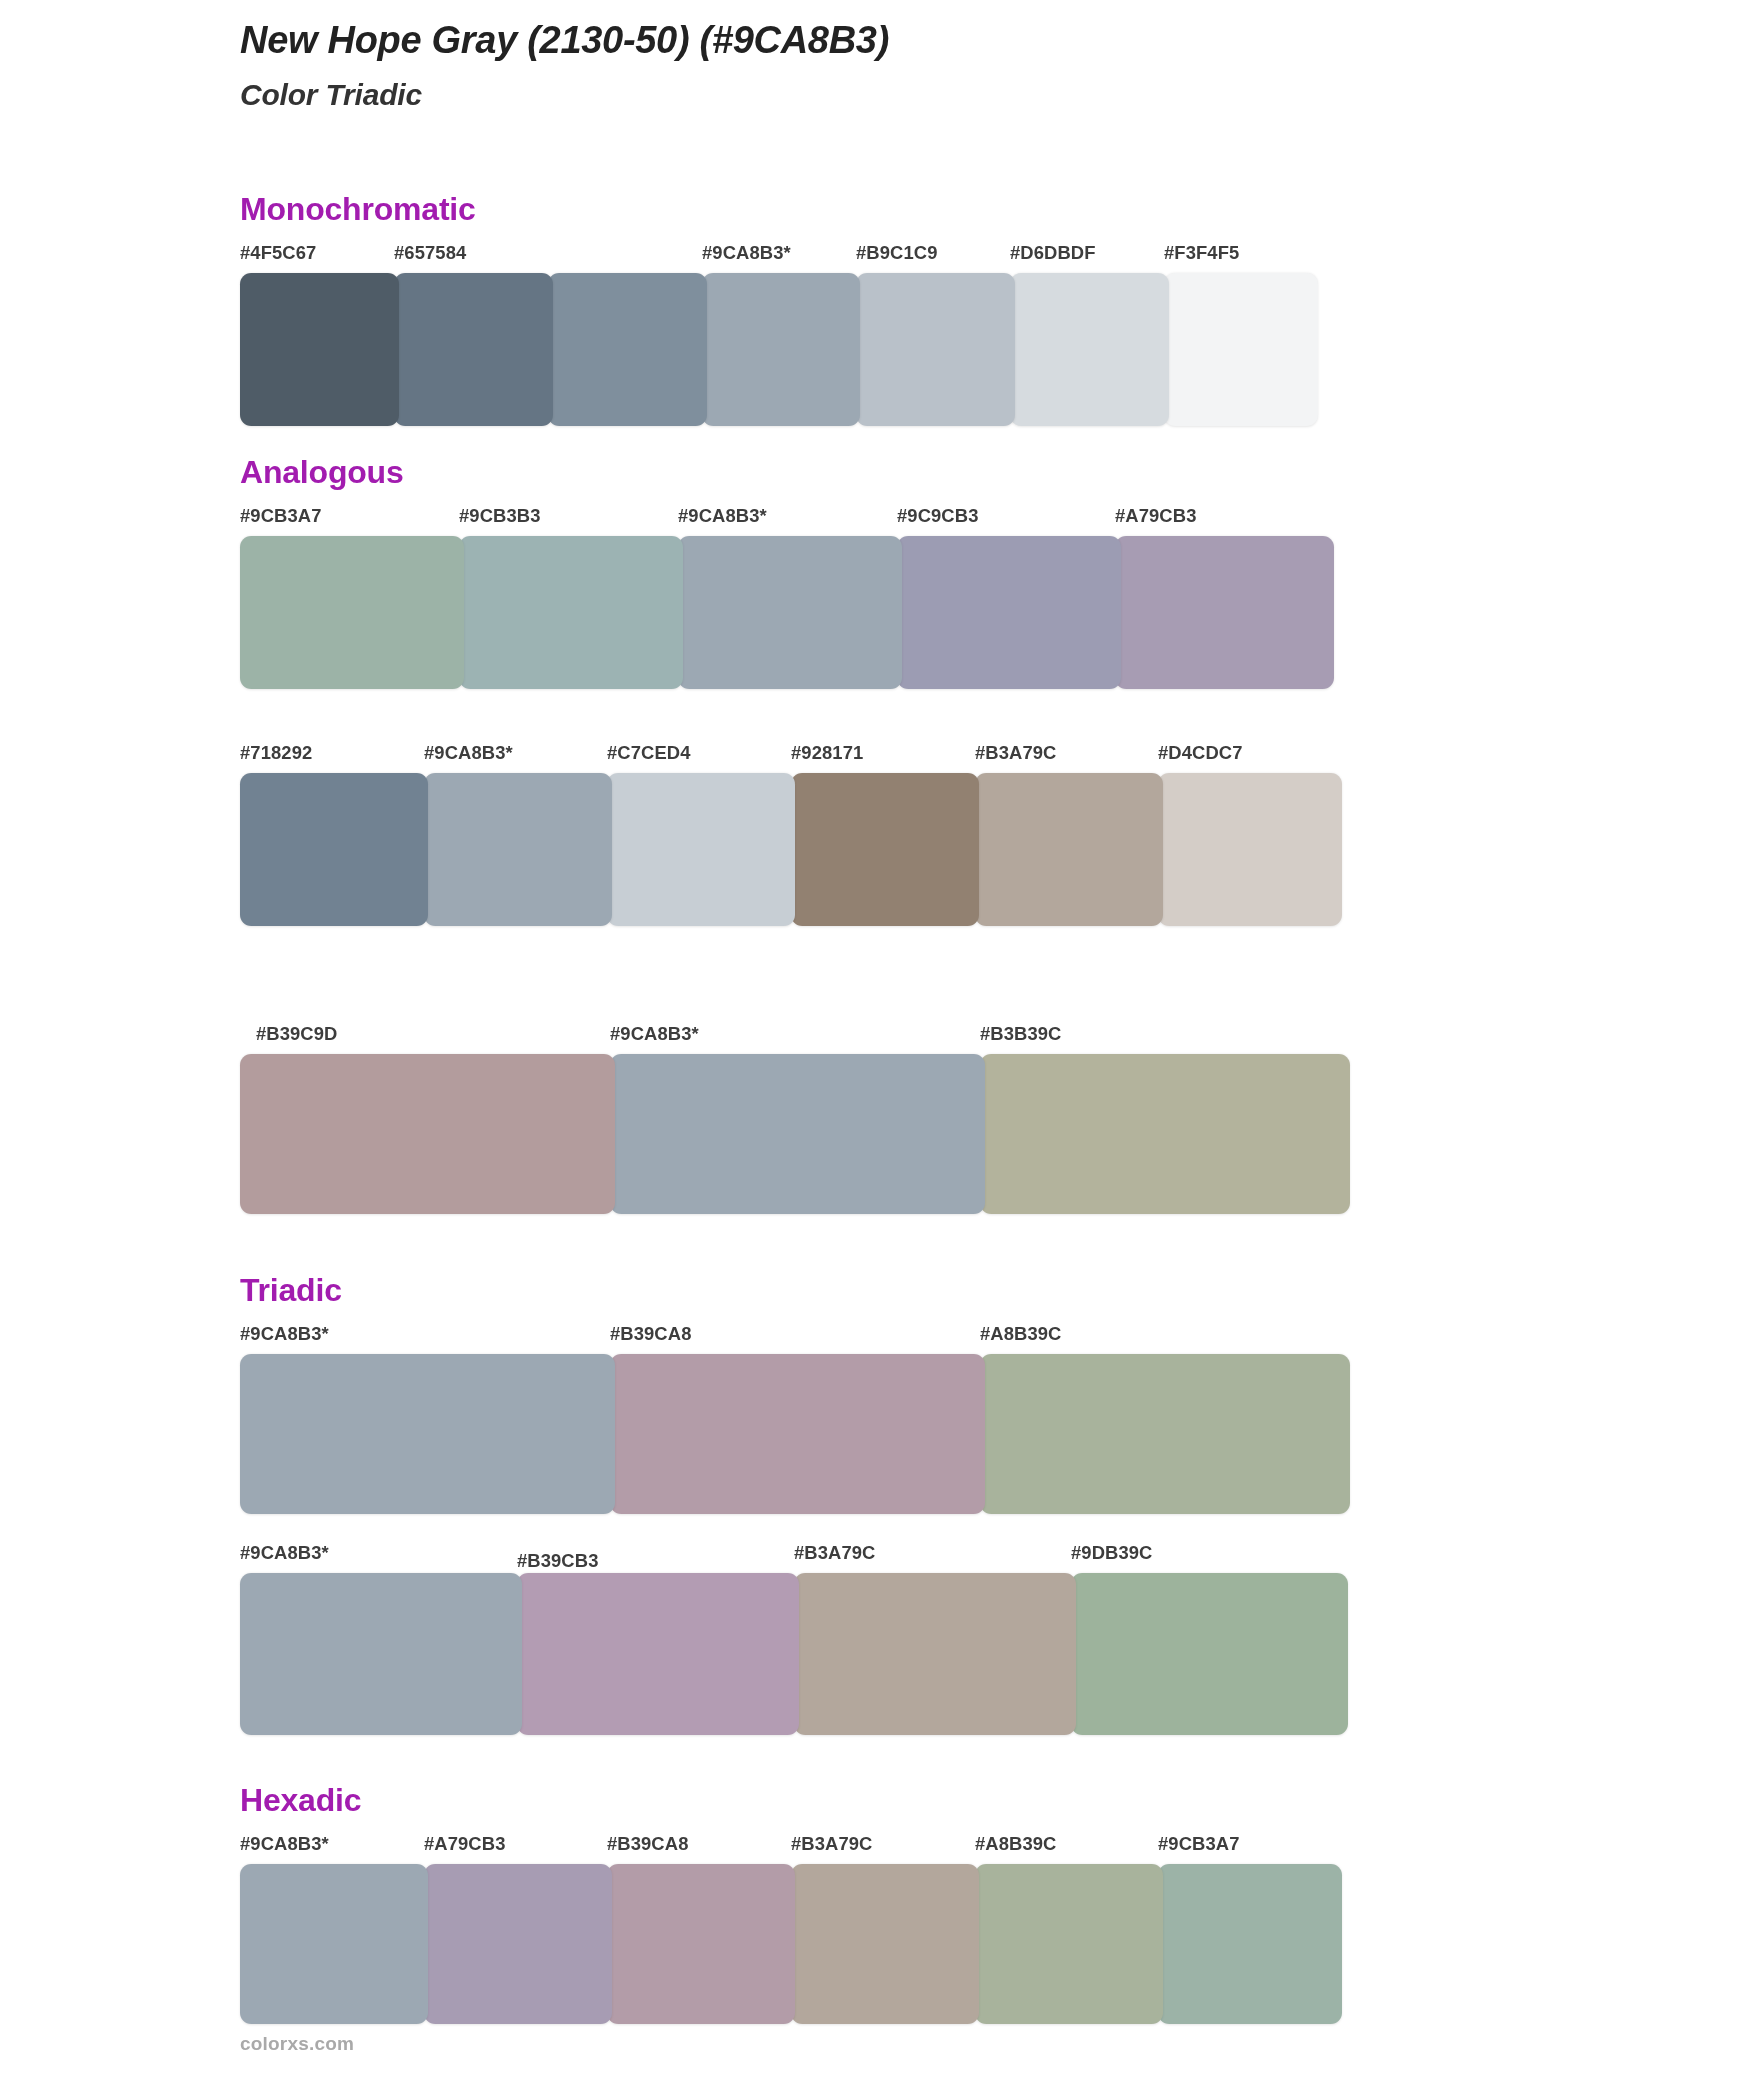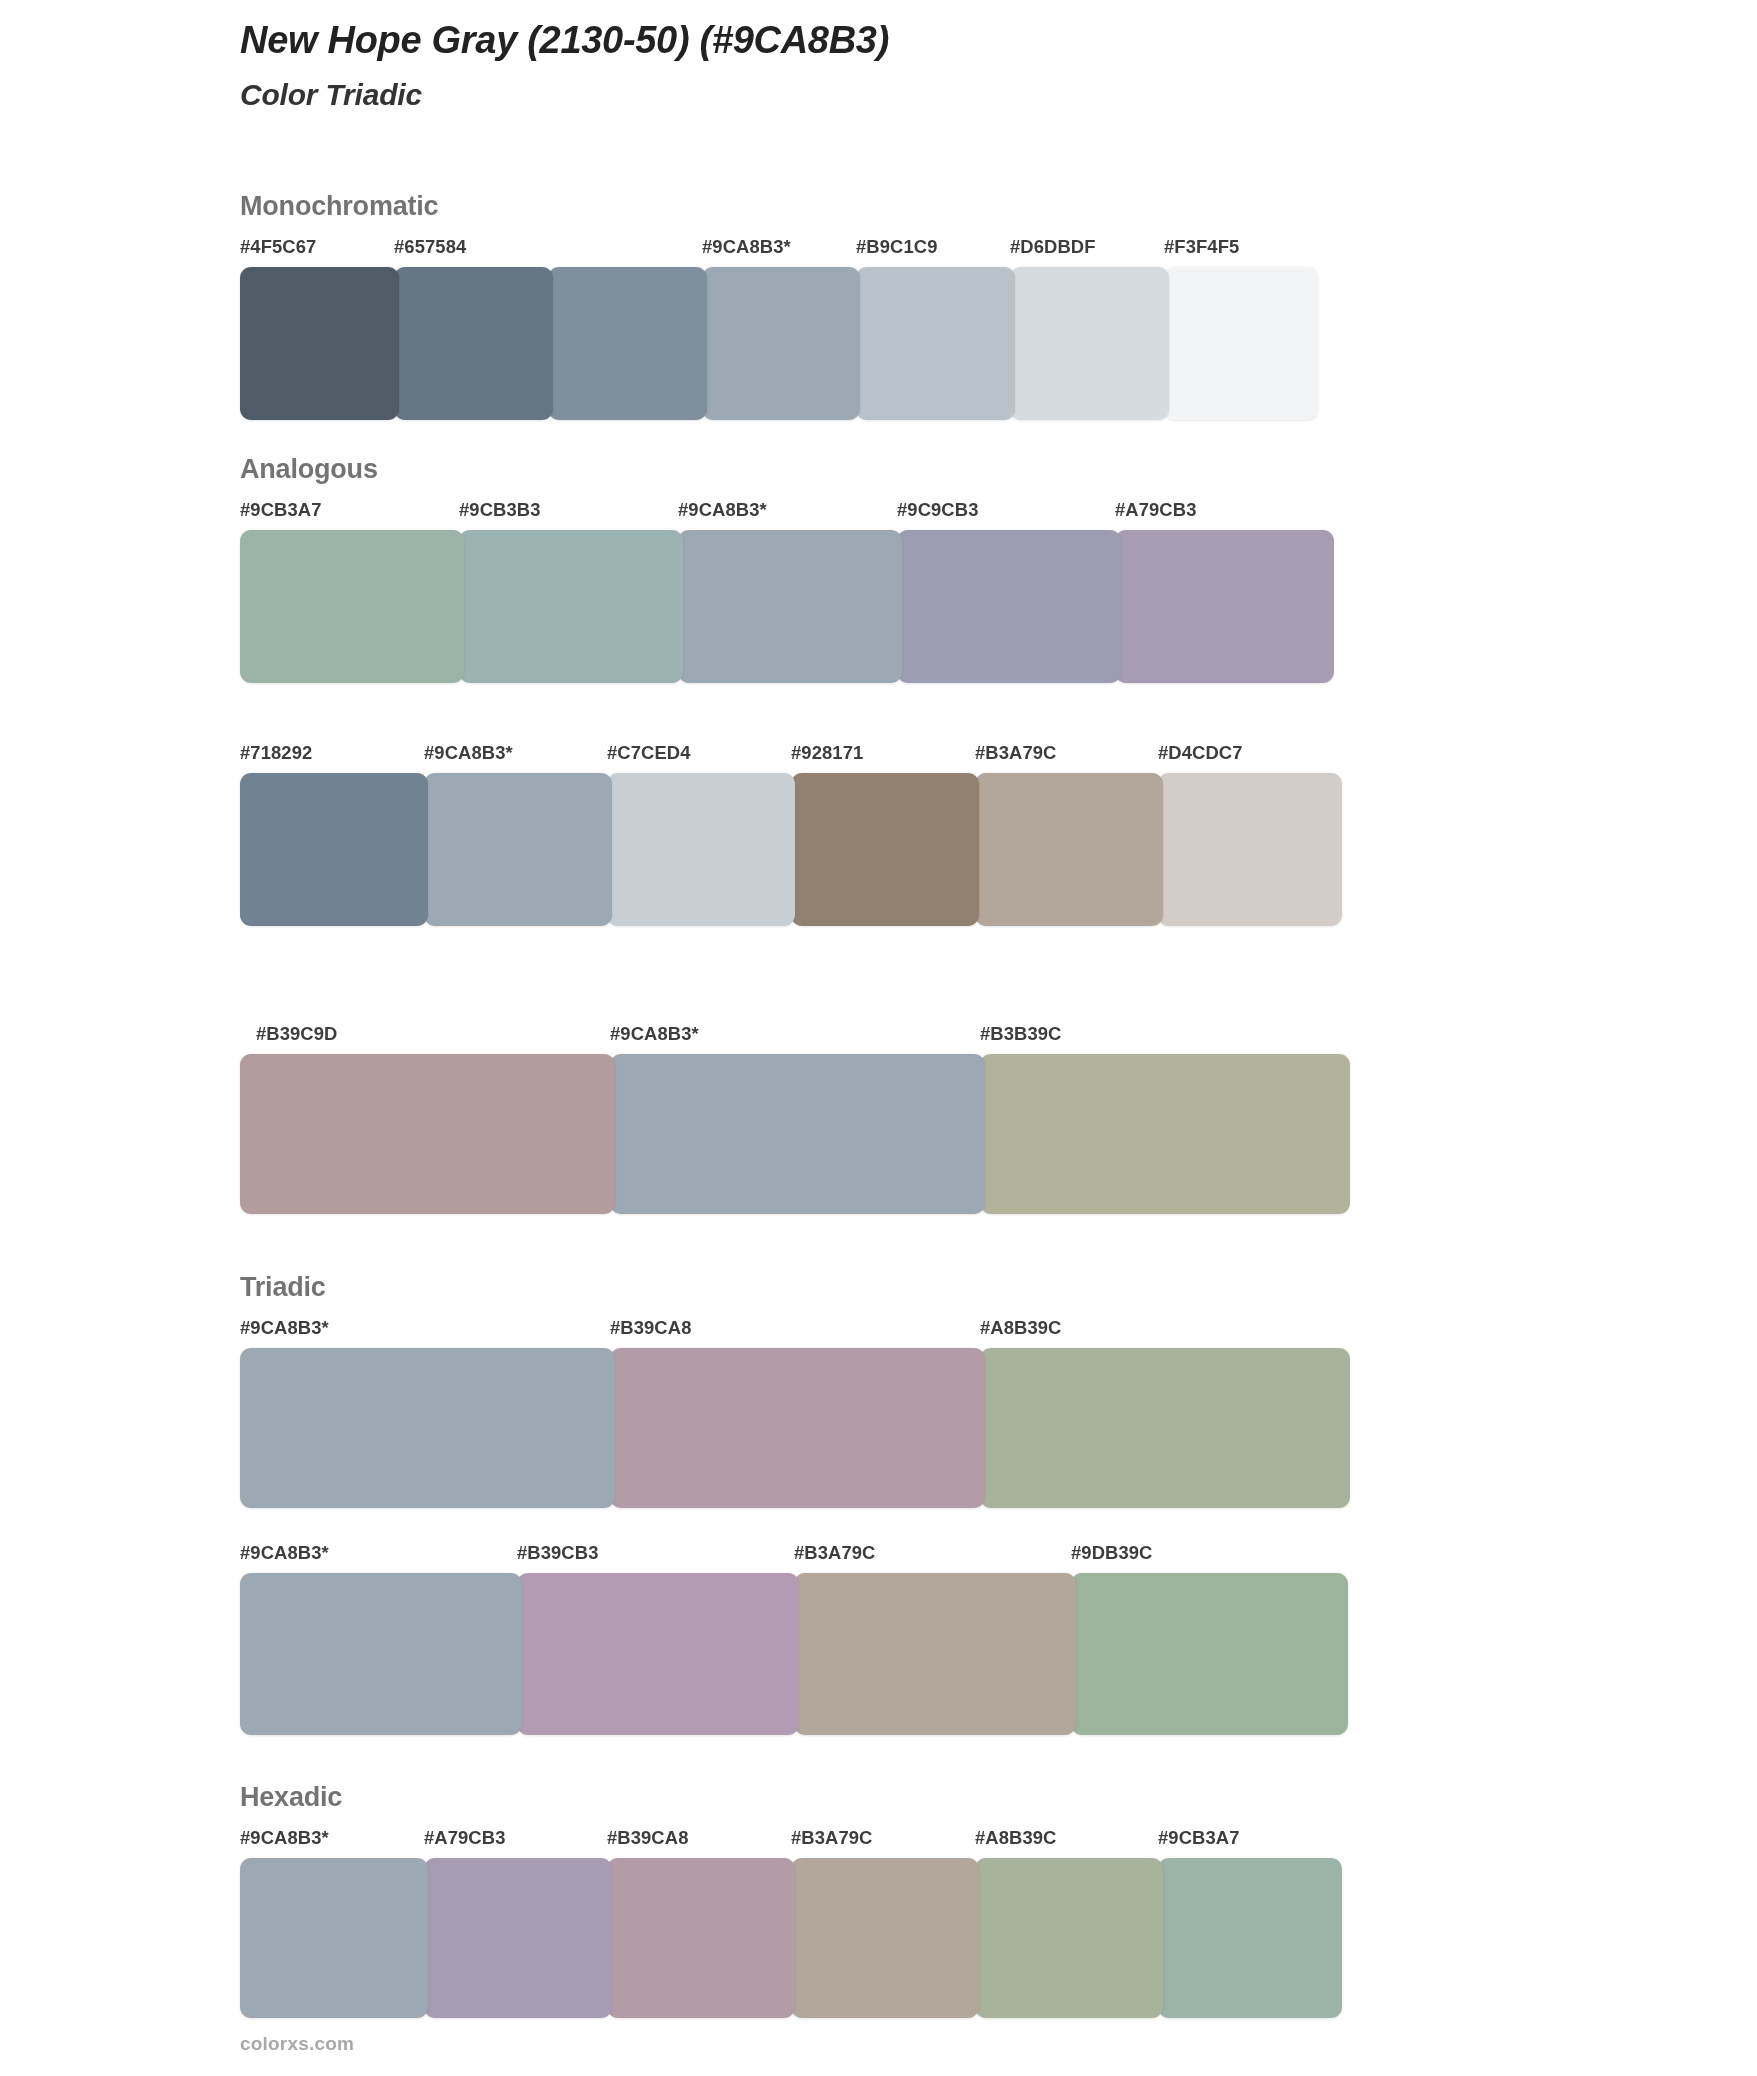--- a/index.html
+++ b/index.html
@@ -55,23 +55,23 @@
     position: absolute;
     left: 0;
     top: 0;
     width: 1757px;
   }
   .section {
     position: absolute;
     left: 240px;
   }
   .section-title {
-    font-size: 27px;
-    font-weight: bold;
-    color: #737373;
+    font-size: 32px;
+    font-weight: bold;
+    color: #a21caf;
     letter-spacing: -0.2px;
     margin: 0;
     line-height: 1.1;
     white-space: nowrap;
   }
   .swatch-labels {
     position: relative;
     height: 27px;
     margin-top: 14.4px;
   }
@@ -197,21 +197,21 @@
         </div>
         <div class="swatch-row" style="width: 1110px; height: 160px;">
           <div class="swatch" title="#9CA8B3*" style="left: 0px; width: 375px; height: 160px; background: rgb(156, 168, 179); z-index: 3;"></div>
           <div class="swatch" title="#B39CA8" style="left: 370px; width: 375px; height: 160px; background: rgb(179, 156, 168); z-index: 2;"></div>
           <div class="swatch" title="#A8B39C" style="left: 740px; width: 370px; height: 160px; background: rgb(168, 179, 156); z-index: 1;"></div>
         </div>
       </div>
       <div class="section" style="top: 1528px; left: 240px; width: 1109px;">
         <div class="swatch-labels" style="width: 1109px;">
           <span class="swatch-label" style="left: 0px;">#9CA8B3*</span>
-          <span class="swatch-label" style="left: 277px;">#B39CB3</span>
+          <span class="swatch-label" style="left: 277px; margin-top: 8px;">#B39CB3</span>
           <span class="swatch-label" style="left: 554px;">#B3A79C</span>
           <span class="swatch-label" style="left: 831px;">#9DB39C</span>
         </div>
         <div class="swatch-row" style="width: 1109px; height: 162px;">
           <div class="swatch" title="#9CA8B3*" style="left: 0px; width: 282px; height: 162px; background: rgb(156, 168, 179); z-index: 4;"></div>
           <div class="swatch" title="#B39CB3" style="left: 277px; width: 282px; height: 162px; background: rgb(179, 156, 179); z-index: 3;"></div>
           <div class="swatch" title="#B3A79C" style="left: 554px; width: 282px; height: 162px; background: rgb(179, 167, 156); z-index: 2;"></div>
           <div class="swatch" title="#9DB39C" style="left: 831px; width: 277px; height: 162px; background: rgb(157, 179, 156); z-index: 1;"></div>
         </div>
       </div>

